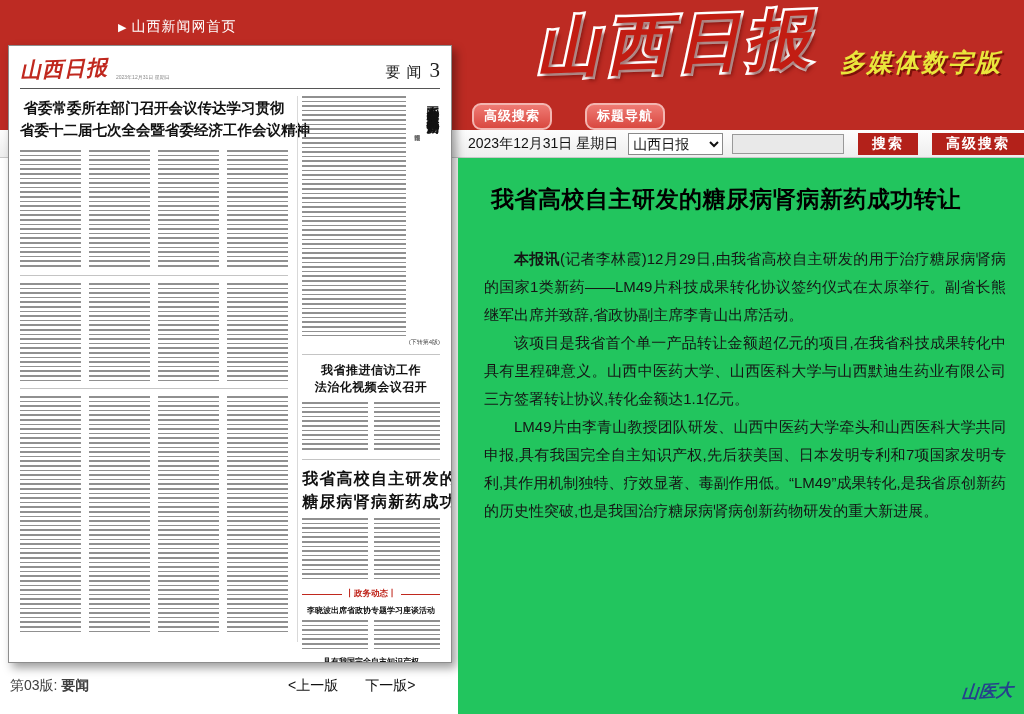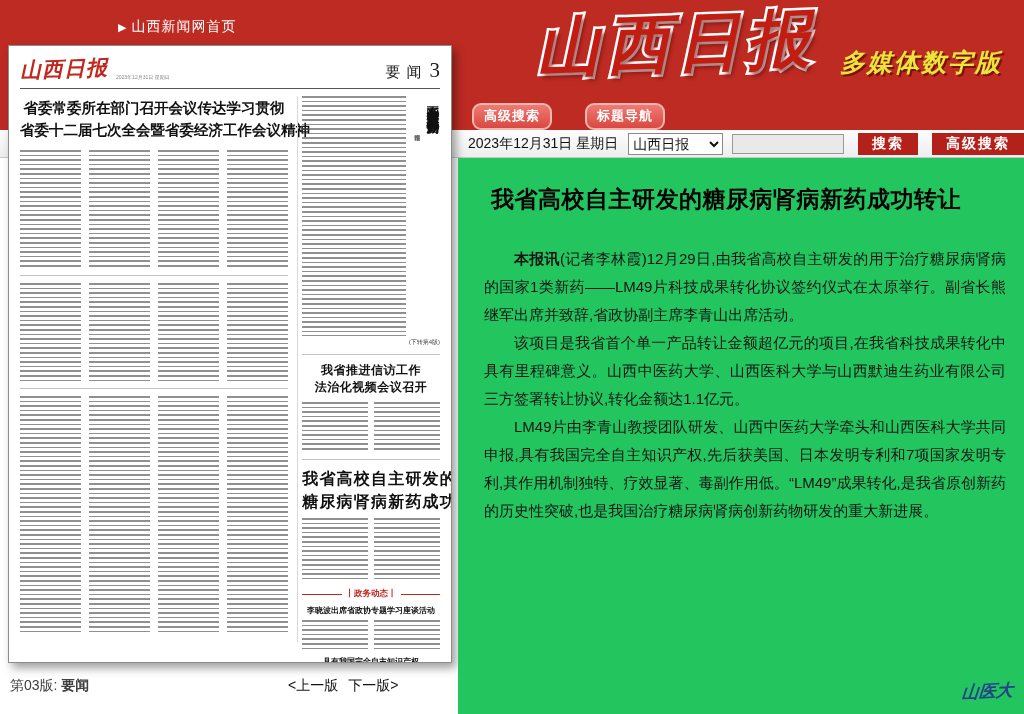--- a/index.html
+++ b/index.html
@@ -125,21 +125,21 @@
   .article .para {
     margin:0 18px 0 26px; font-size:15px; line-height:28px;
     text-indent:2em; text-align:justify; color:#151515;
   }
   .article .para.first { margin-top:30px; }
   .article .para b { font-weight:800; }
 
   
   .page-label { position:absolute; left:10px; top:677px; font-size:14px; color:#404040; }
   .page-label b { font-weight:bold; }
-  .pager { position:absolute; left:288px; top:677px; font-size:14px; color:#111; display:flex; gap:10px; }
+  .pager { position:absolute; left:288px; top:677px; font-size:14px; color:#111; display:flex; gap:27px; }
   .pager span { cursor:pointer; }
   .watermark {
     position:absolute; left:962px; top:680px;
     font-family:"Liberation Serif", serif; font-style:italic; font-weight:900;
     font-size:17px; color:#25418c; transform:skewX(-8deg) rotate(-3deg); white-space:nowrap;
   }
 </style>
 </head>
 <body>
 

